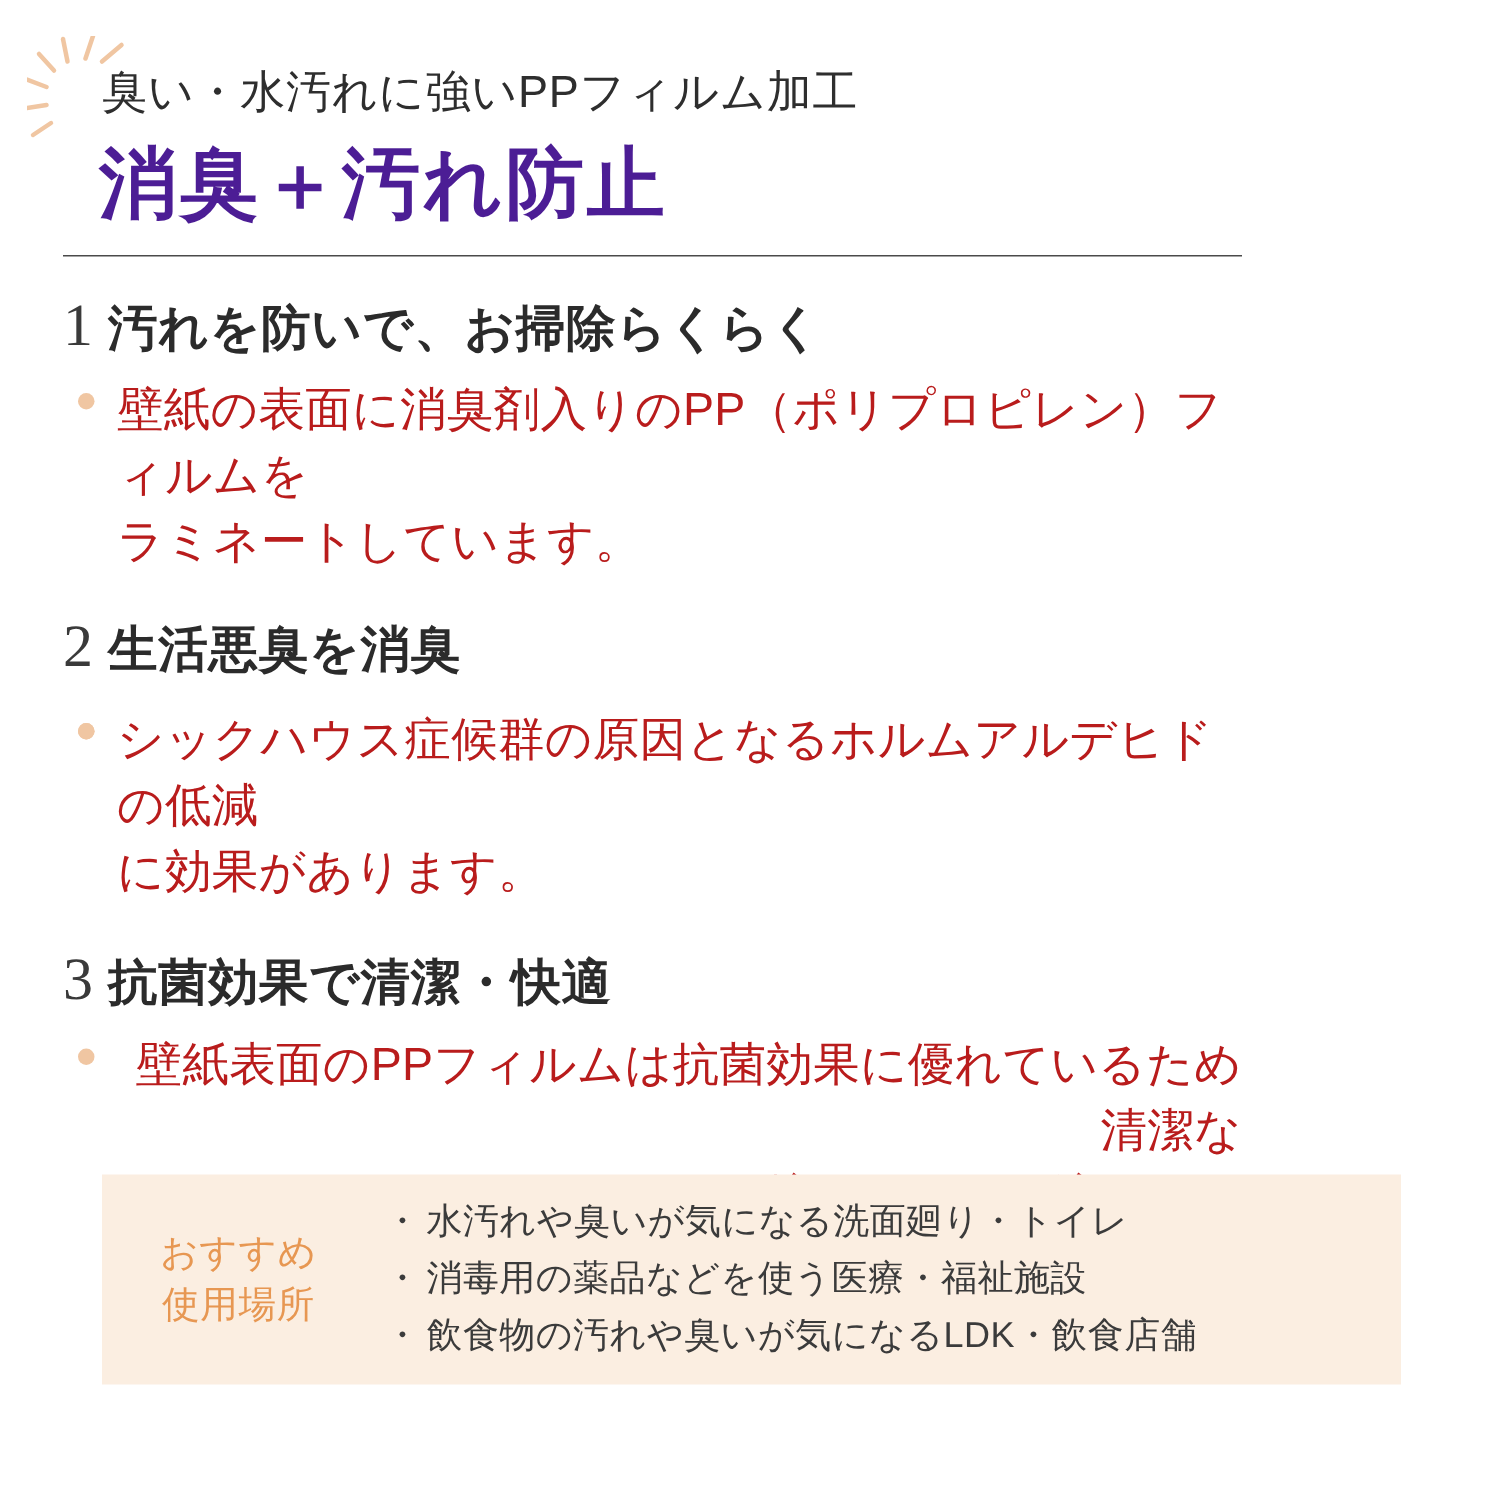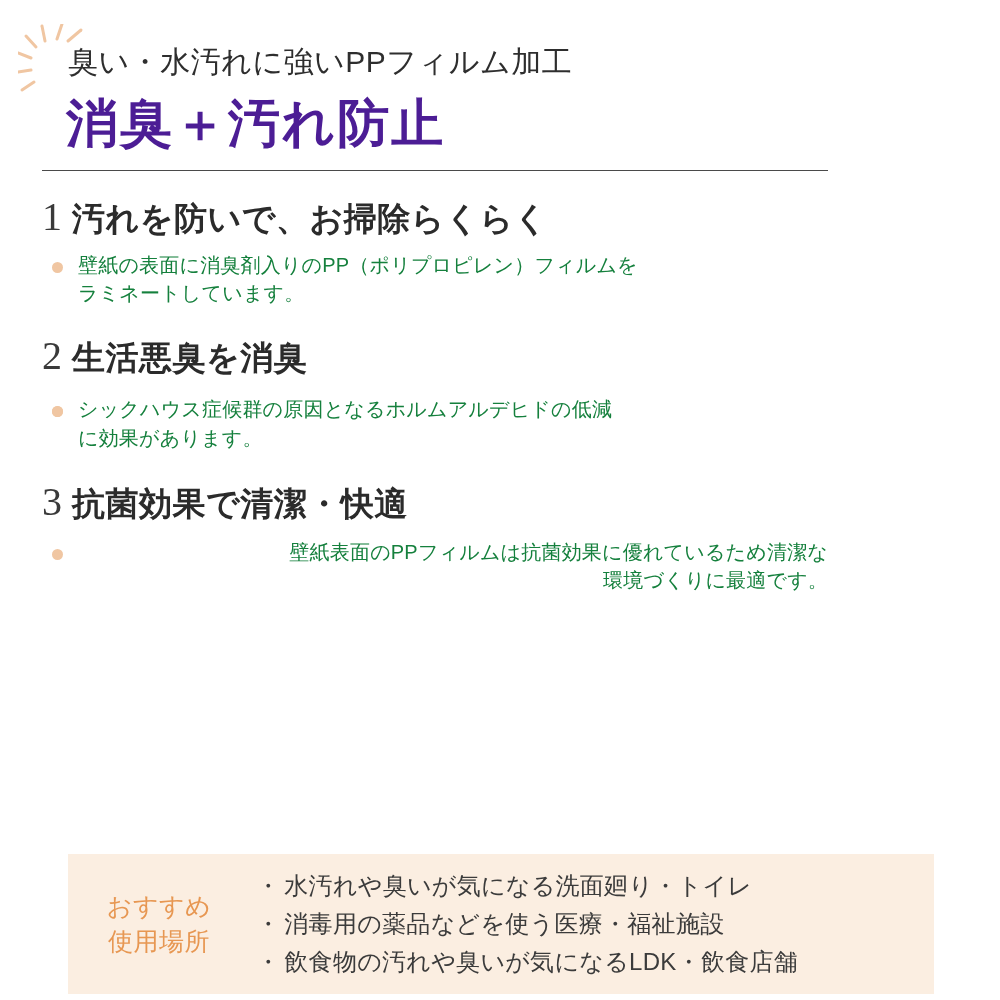--- a/index.html
+++ b/index.html
@@ -84,23 +84,23 @@
   }
   .bullets {
     margin: 12px 0 0 0;
     padding: 0;
     list-style: none;
   }
   .bullet {
     position: relative;
     padding-left: 36px;
     margin-bottom: 12px;
-    font-size: 20px;
+    font-size: 31px;
     line-height: 1.42;
-    color: #15803d;
+    color: #b91c1c;
     letter-spacing: 0.2px;
   }
   .bullet .dot {
     position: absolute;
     left: 10px;
     top: 11px;
     width: 11px;
     height: 11px;
     border-radius: 50%;
     background: #f0c6a2;
@@ -114,21 +114,21 @@
   .section-2 { margin-top: 28px; }
   .section-3 { margin-top: 30px; }
   .section-2 .bullets { margin-top: 18px; }
   .section-2 .bullet { margin-bottom: 16px; }
   .section-3 .bullets { margin-top: 14px; text-align: right; }
 
   
   .recommend {
     position: absolute;
     left: 68px;
-    top: 854px;
+    top: 783px;
     width: 866px;
     height: 140px;
     background: #fbeee1;
     display: flex;
     align-items: center;
     box-sizing: border-box;
   }
   .recommend-label {
     width: 182px;
     text-align: center;

